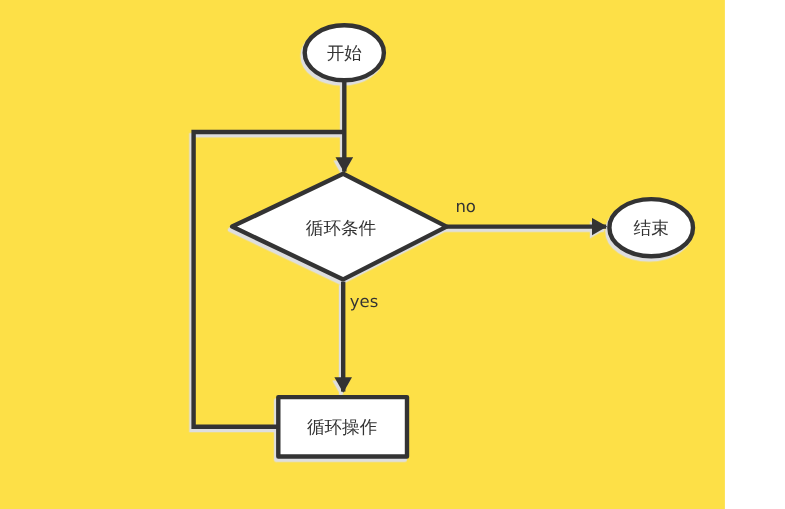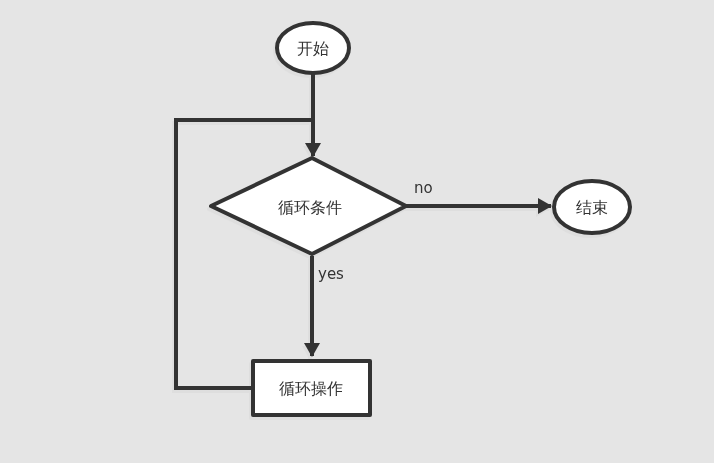--- a/index.html
+++ b/index.html
@@ -2,23 +2,23 @@
 <html><head>
 <meta charset="utf-8">
 <style>
   html, body {
     margin: 0;
     padding: 0;
     background: #ffffff;
   }
   #stage {
     position: relative;
-    width: 714px;
+    width: 659px;
     height: 463px;
-    background: #e5e5e5;
+    background: #fde047;
     overflow: hidden;
   }
   svg { display: block; }
   .shape-layer {
     filter: drop-shadow(-2px 3px 0px #dedede);
   }
   .node {
     fill: #ffffff;
     stroke: #333333;
     stroke-width: 4;

